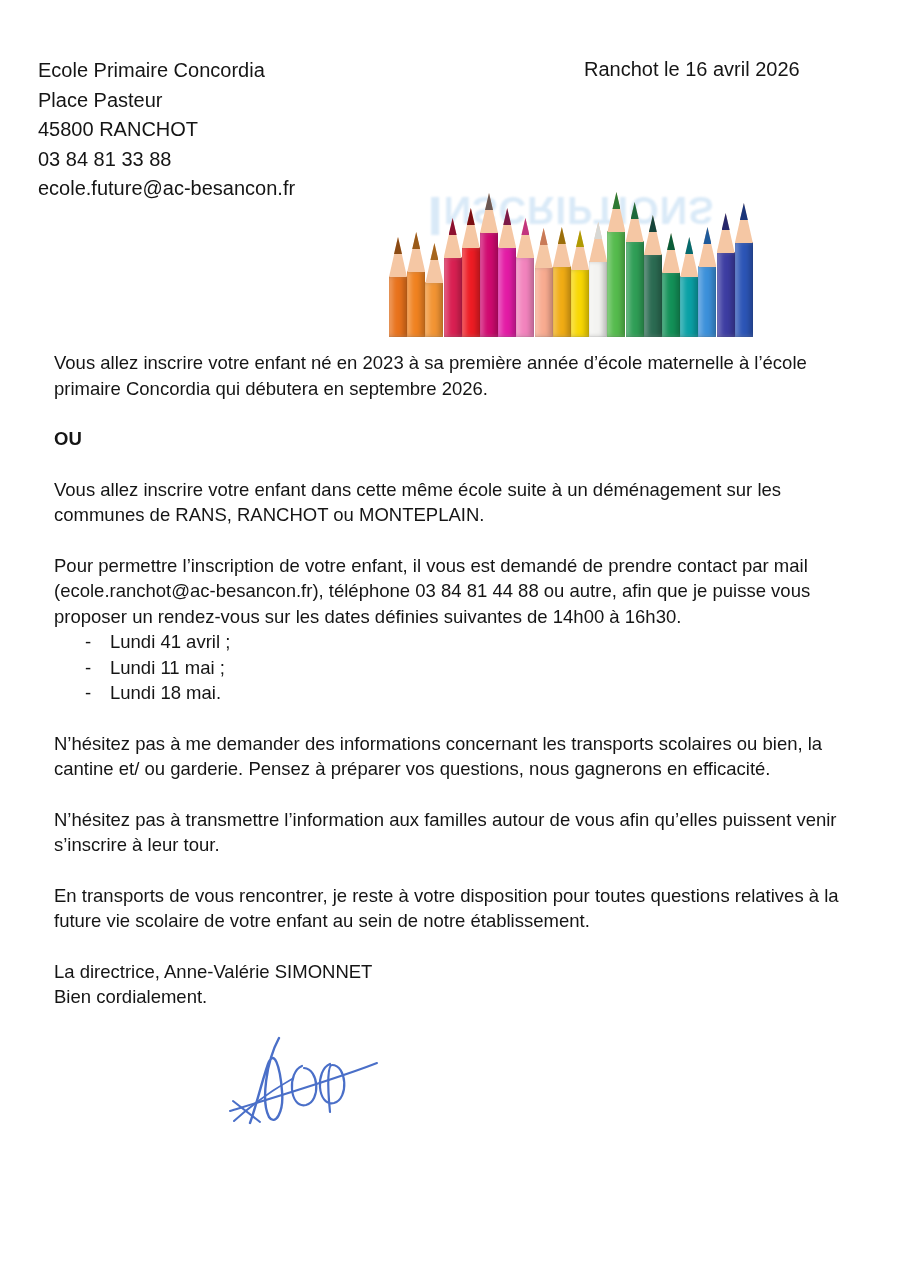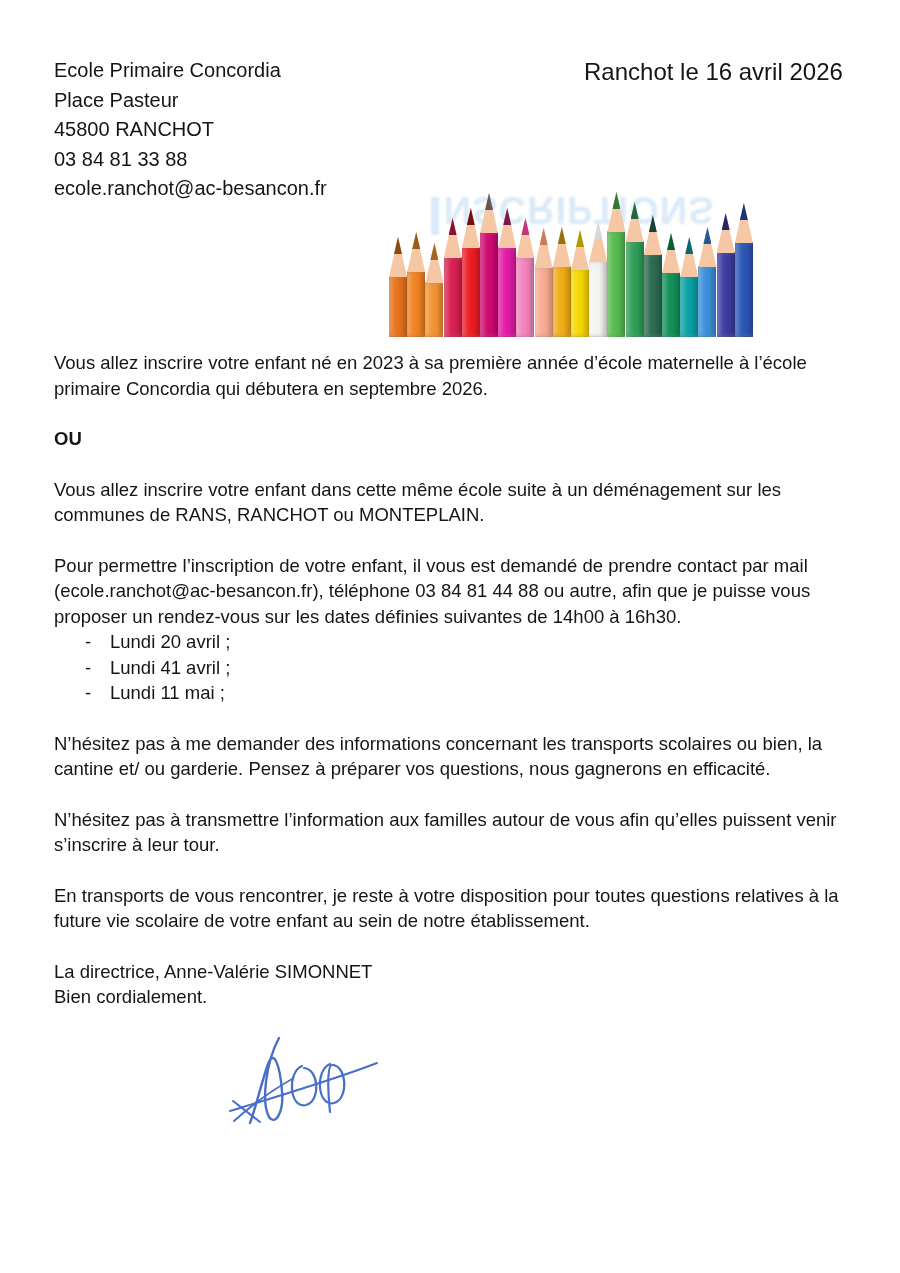--- a/index.html
+++ b/index.html
@@ -3,22 +3,22 @@
 <meta charset="utf-8">
 <style>
   * { margin:0; padding:0; box-sizing:border-box; }
   html,body { background:#e9e9e9; }
   .page {
     position:relative; width:900px; height:1273px; margin:0 auto;
     background:#ffffff; overflow:hidden;
     font-family:"Liberation Sans", sans-serif; color:#151515;
   }
   
-  .sender { position:absolute; left:54px; top:56px; font-size:20px; line-height:29.6px; }
-  .date-line { position:absolute; left:584px; top:58px; font-size:24px;text-align:center; }
+  .sender { position:absolute; left:38px; top:56px; font-size:20px; line-height:29.6px; }
+  .date-line { position:absolute; left:584px; top:58px; font-size:20px;text-align:center; }
   
   .banner { position:absolute; left:389px; top:123px; width:364px; height:214px; }
   .banner-title {
     position:absolute; top:0; left:0; width:100%; text-align:center;
     font-weight:bold; font-size:38px; letter-spacing:1px; line-height:62px;
     white-space:nowrap;
   }
   .banner-title .big-i { font-size:55px; }
   .banner-title.reflection {
     top:56px; transform:scaleY(-1); opacity:0.16; filter:blur(1px);
@@ -54,21 +54,21 @@
 </head>
 <body>
 
 <div class="page">
 
   <div class="sender">
     <div>Ecole Primaire Concordia</div>
     <div>Place Pasteur</div>
     <div>45800 RANCHOT</div>
     <div>03 84 81 33 88</div>
-    <div>ecole.ranchot@ac-besancon.fr</div>
+    <div>ecole.future@ac-besancon.fr</div>
   </div>
 
   <div class="date-line">Ranchot le 16 avril 2026</div>
 
   <div class="banner">
     <div class="banner-title reflection" aria-hidden="true" style="color: rgb(27, 126, 210);">
       <span class="big-i">I</span><span>NSCRIPTIONS</span>
     </div>
     <div class="pencils">
         <div class="pencil" style="height: 100px;">
@@ -174,27 +174,27 @@
       </div>
   </div>
 
   <div class="letter">
     <p>Vous allez inscrire votre enfant né en 2023 à sa première année d’école maternelle à l’école primaire Concordia qui débutera en septembre 2026.</p>
     <p class="bold">OU</p>
     <p>Vous allez inscrire votre enfant dans cette même école suite à un déménagement sur les communes de RANS, RANCHOT ou MONTEPLAIN.</p>
     <p style="margin-bottom:0">Pour permettre l’inscription de votre enfant, il vous est demandé de prendre contact par mail (ecole.ranchot@ac-besancon.fr), téléphone 03 84 81 44 88 ou autre, afin que je puisse vous proposer un rendez-vous sur les dates définies suivantes de 14h00 à 16h30.</p>
     <ul class="dates">
       <li>
-        <span class="marker">-</span><span>Lundi 20 avril ;</span>
-      </li>
-      <li>
         <span class="marker">-</span><span>Lundi 41 avril ;</span>
       </li>
       <li>
         <span class="marker">-</span><span>Lundi 11 mai ;</span>
+      </li>
+      <li>
+        <span class="marker">-</span><span>Lundi 18 mai.</span>
       </li>
     </ul>
     <p>N’hésitez pas à me demander des informations concernant les transports scolaires ou bien, la cantine et/ ou garderie. Pensez à préparer vos questions, nous gagnerons en efficacité.</p>
     <p>N’hésitez pas à transmettre l’information aux familles autour de vous afin qu’elles puissent venir s’inscrire à leur tour.</p>
     <p>En transports de vous rencontrer, je reste à votre disposition pour toutes questions relatives à la future vie scolaire de votre enfant au sein de notre établissement.</p>
     <div class="closing">
       <div>La directrice, Anne-Valérie SIMONNET</div>
       <div>Bien cordialement.</div>
     </div>
     <div class="signature-wrap">

